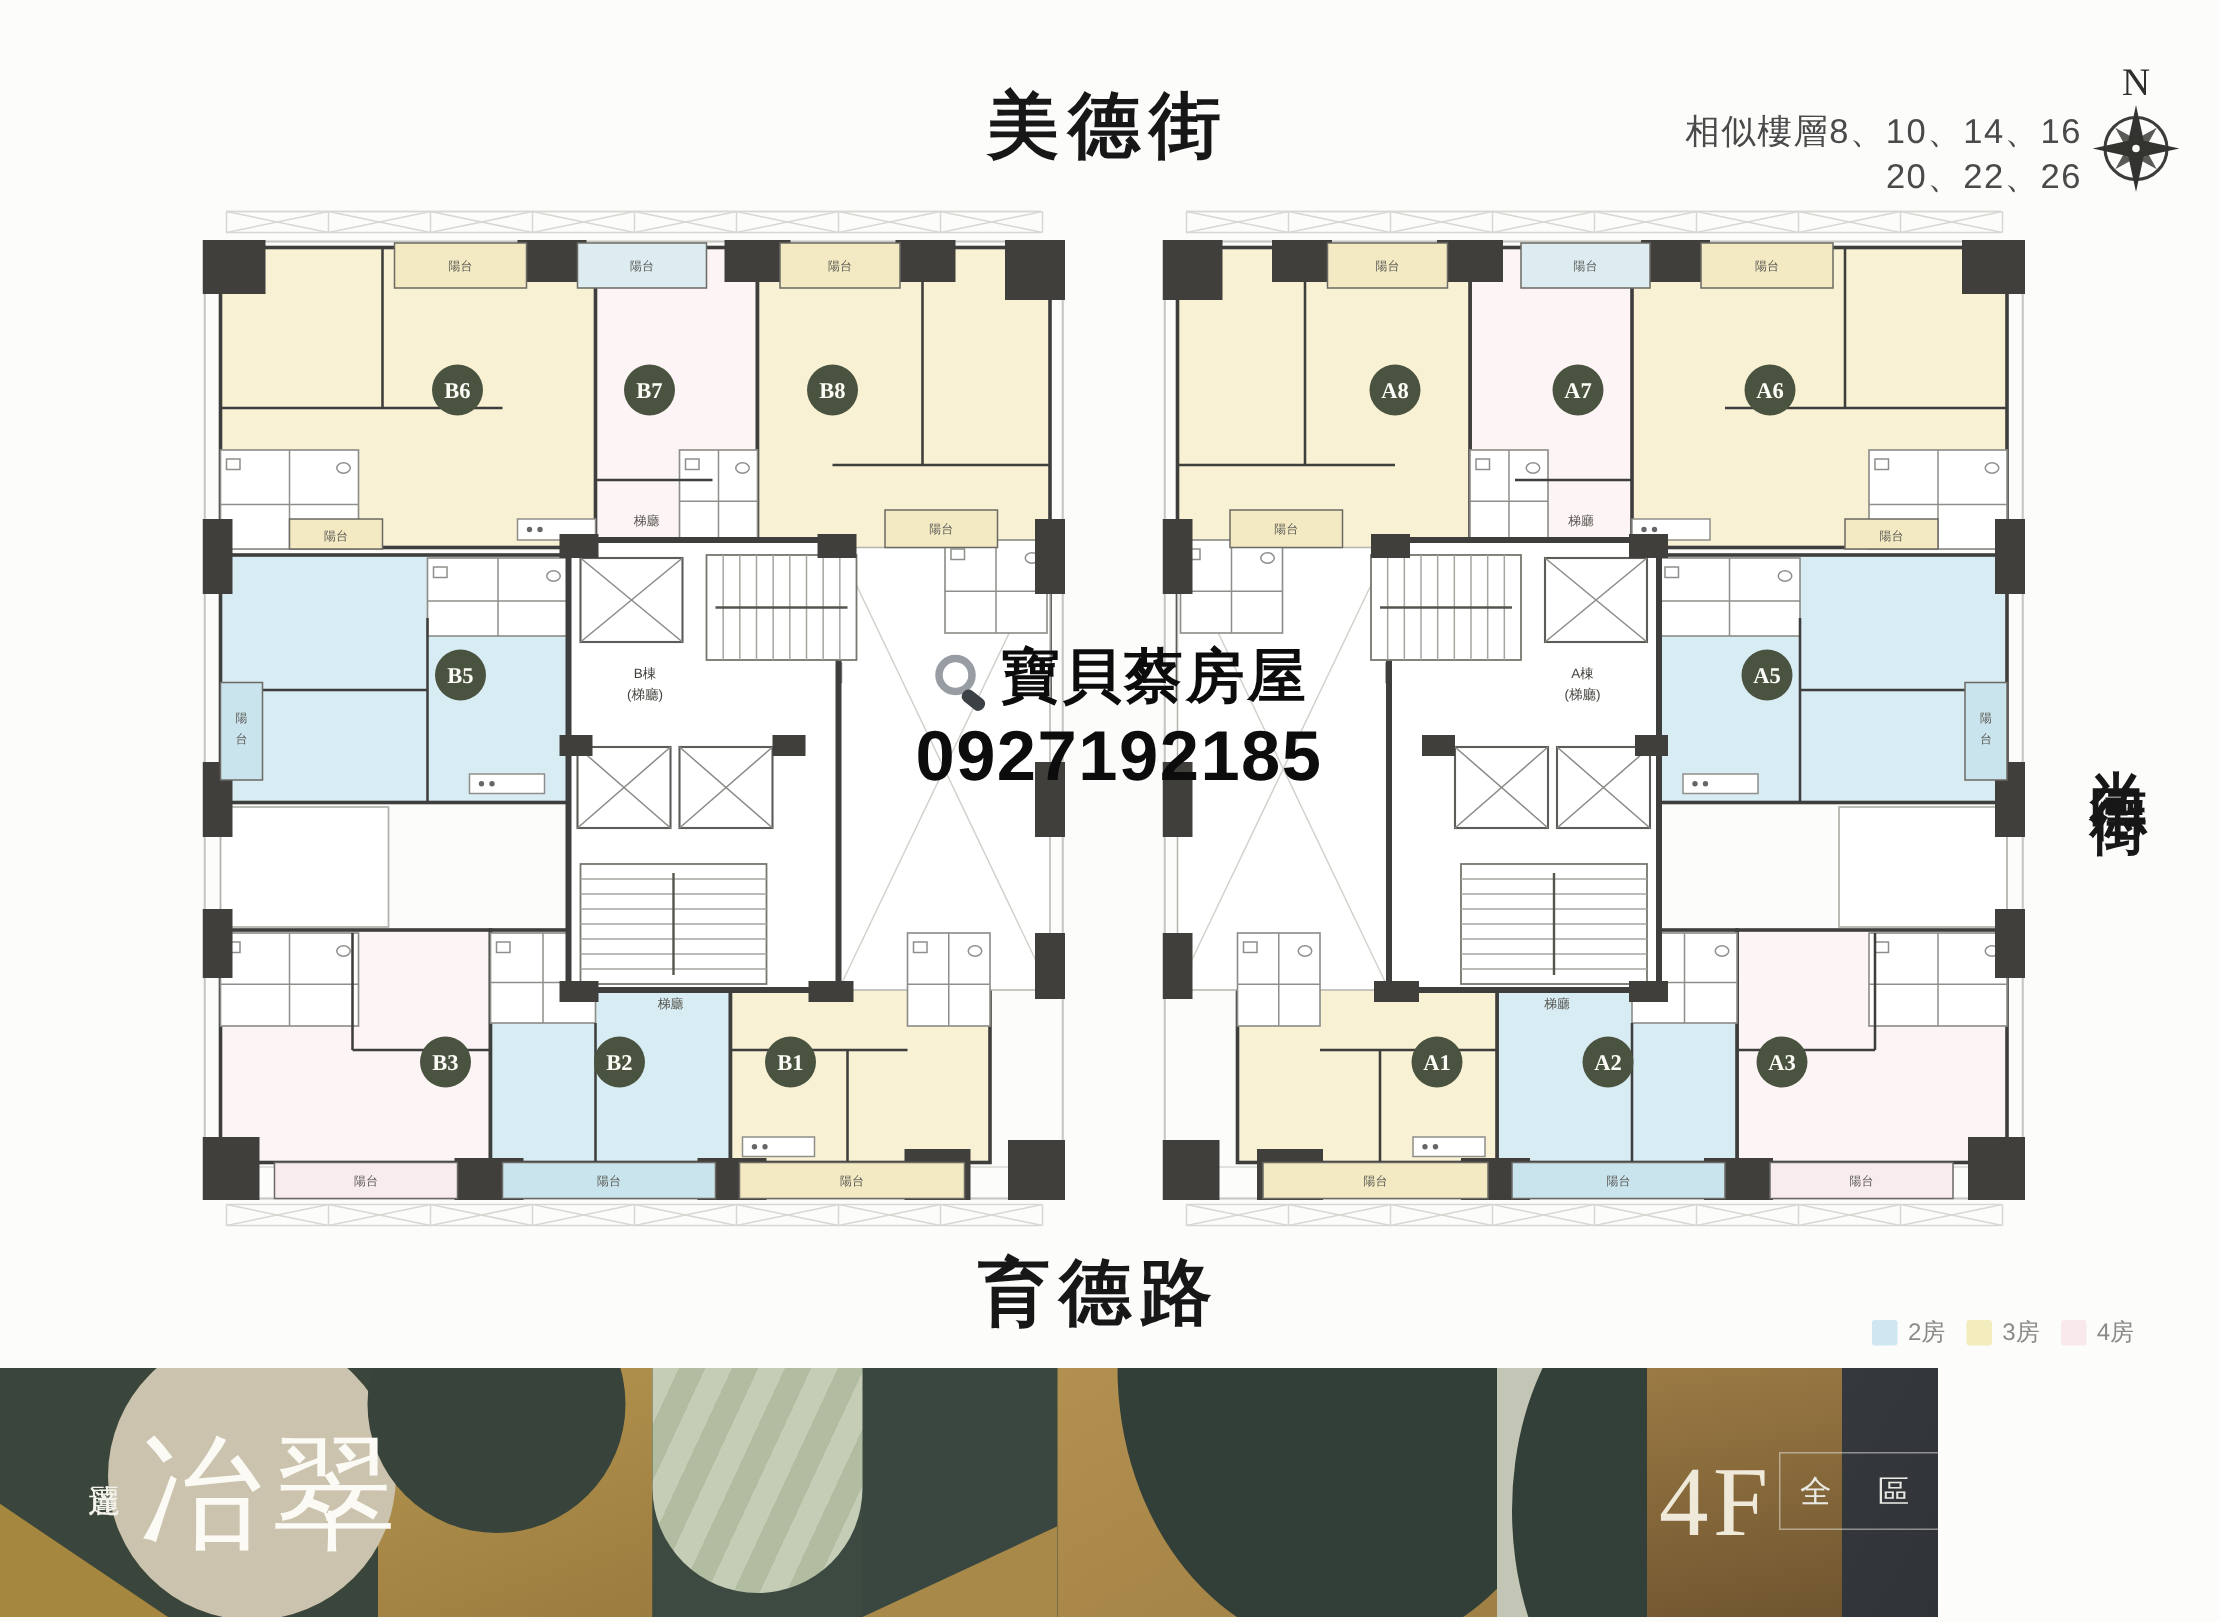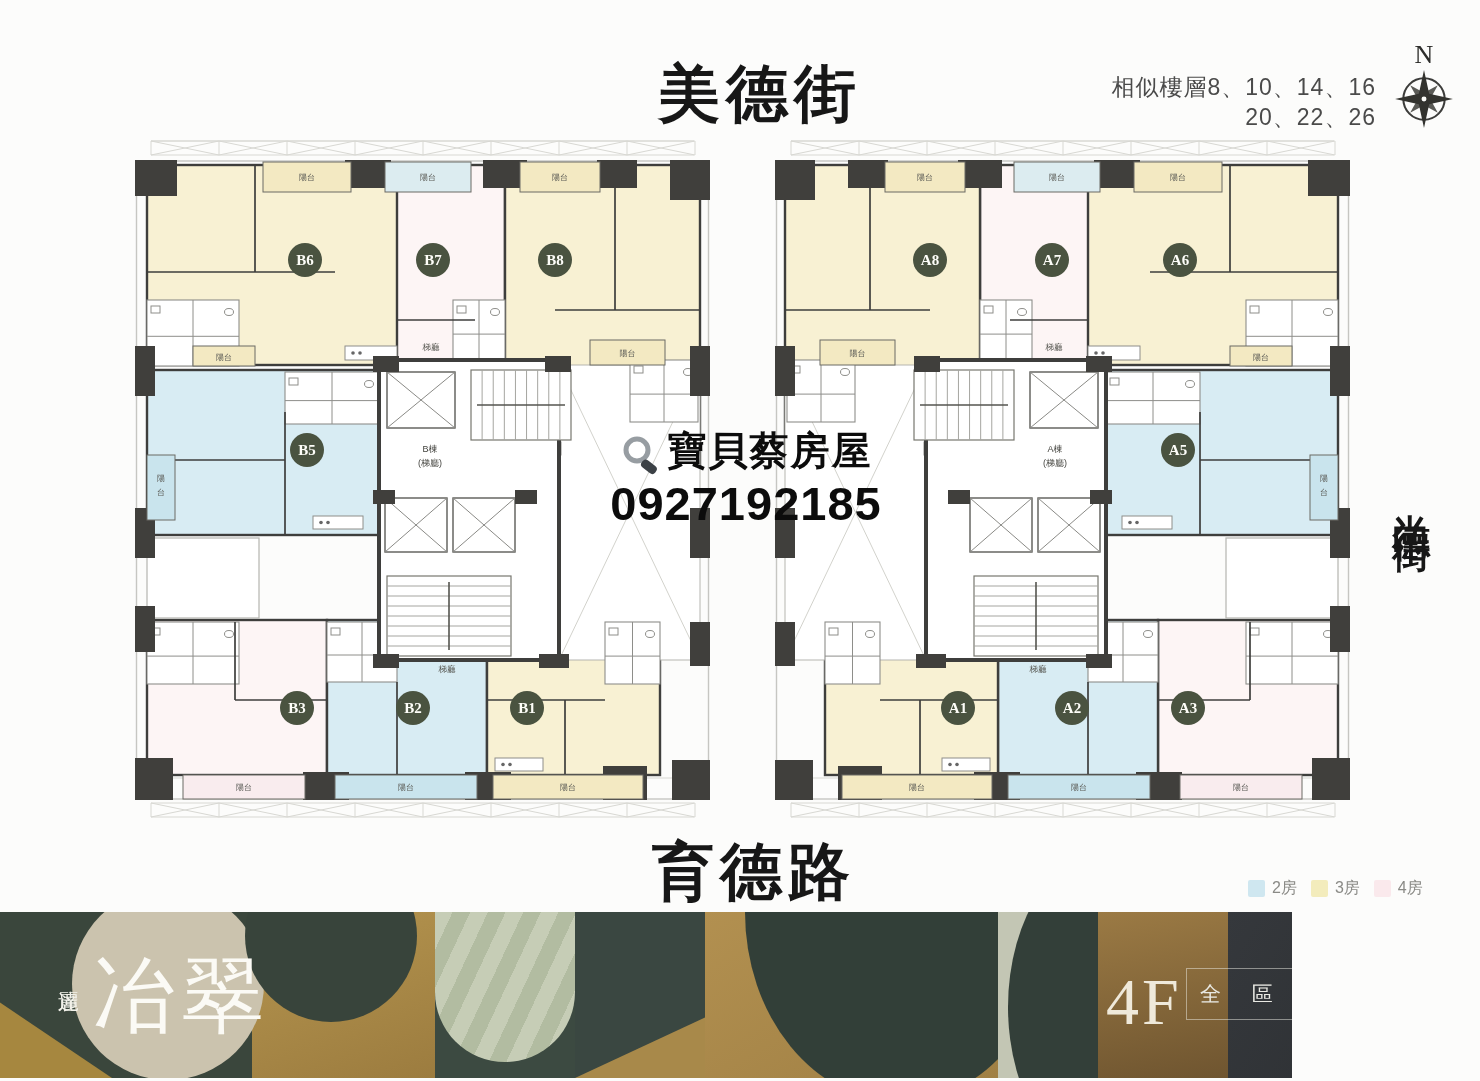--- a/index.html
+++ b/index.html
@@ -1,19 +1,19 @@
 <!DOCTYPE html>
 <html><head>
 <meta charset="utf-8">
 <style>
   html,body{margin:0;padding:0;}
   .page{position:relative;width:1480px;height:1081px;background:#fcfcfb;overflow:hidden;
         font-family:"Liberation Sans",sans-serif;color:#1a1a1a;}
   .abs{position:absolute;}
-  .street{font-size:62px;font-weight:700;letter-spacing:6px;color:#171717;}
+  .street{font-size:48px;font-weight:700;letter-spacing:6px;color:#171717;}
   .street-v{font-size:38px;font-weight:700;color:#171717;line-height:1.32;width:42px;text-align:center;}
   .floor-note{font-size:23px;color:#4a4a4a;text-align:right;line-height:1.32;letter-spacing:1px;}
   .compass{width:64px;height:100px;text-align:center;}
   .compass .n{font-family:"Liberation Serif",serif;font-size:26px;color:#2e2e2c;line-height:1;}
   .watermark{width:360px;text-align:center;z-index:30;}
   .wm-row{display:flex;align-items:flex-end;justify-content:center;gap:4px;}
   .wm-name{font-size:39px;font-weight:700;color:#0c0c0c;letter-spacing:2px;}
   .wm-phone{font-size:47px;font-weight:700;color:#0c0c0c;letter-spacing:1px;margin-top:-2px;}
   .legend{display:flex;gap:14px;align-items:center;font-size:16px;color:#8a8a86;}
   .legend .item{display:flex;align-items:center;gap:7px;}
@@ -27,21 +27,21 @@
   .plan-title{display:flex;justify-content:space-between;z-index:8;color:#e9e9e3;font-size:21px;}
   .title-box{border:1px solid rgba(235,235,228,.5);z-index:7;}
 </style>
 </head>
 <body>
 
 <div class="page">
 
   <div class="abs street" style="left:658px;top:52px;">美德街</div>
 
-  <div class="abs floor-note" style="right:104px;top:72px;width:330px;">
+  <div class="abs floor-note" style="right:92px;top:72px;width:330px;">
     <div>相似樓層8、10、14、16</div>
     <div>20、22、26</div>
   </div>
 
   <div class="abs compass" style="left:1392px;top:42px;">
     <div class="n">N</div>
     <svg width="62" height="62" viewBox="0 0 60 60">
       <circle cx="30" cy="30" r="20" fill="none" stroke="#3c3c3a" stroke-width="2"></circle>
       <polygon points="43.4,16.6 36,30 43.4,43.4 30,36 16.6,43.4 24,30 16.6,16.6 30,24" fill="#5a5a56"></polygon>
       <polygon points="30,2 35,25 58,30 35,35 30,58 25,35 2,30 25,25" fill="#33332f"></polygon>

